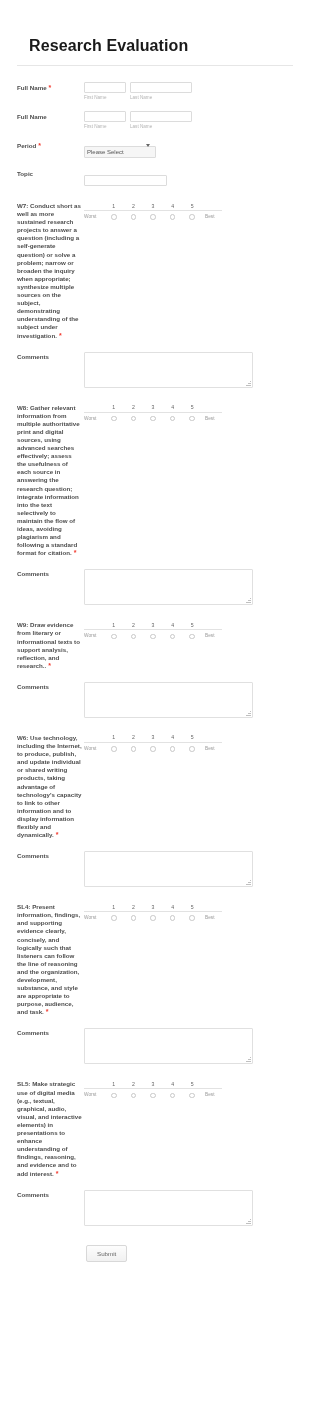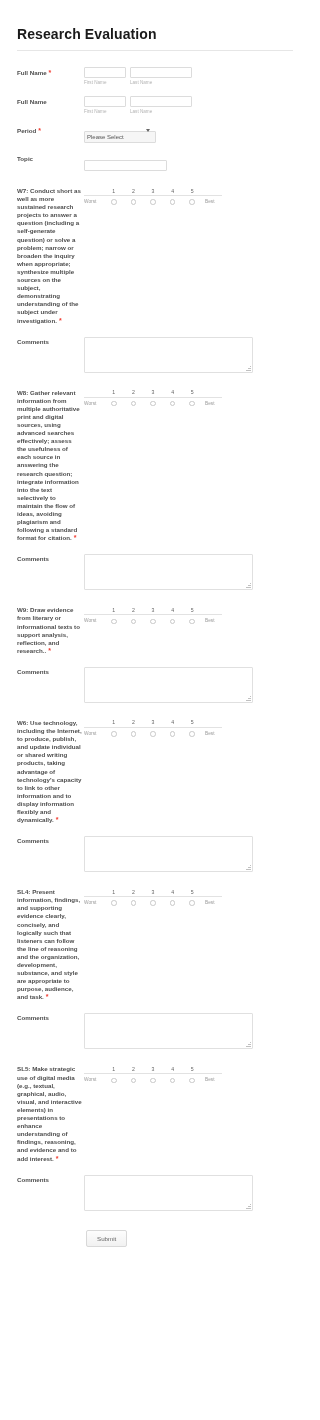--- a/index.html
+++ b/index.html
@@ -13,27 +13,27 @@
     height: 1420px;
     font-family: "Liberation Sans", sans-serif;
     color: #555555;
     overflow: hidden;
   }
   .form-wrap {
     width: 310px;
     padding: 0 0 0 0;
   }
   .form-title {
-    font-size: 14px;
+    font-size: 16px;
     font-weight: bold;
     color: #1a1a1a;
     letter-spacing: 0.1px;
     padding: 27px 0 0 17px;
     line-height: 14px;
-    margin: 0;
+    margin: 12px;
   }
   .title-rule {
     height: 1px;
     background: #e6e6e6;
     margin: 9px 17px 0 17px;
   }
 
   
   .field-row {
     display: flex;

